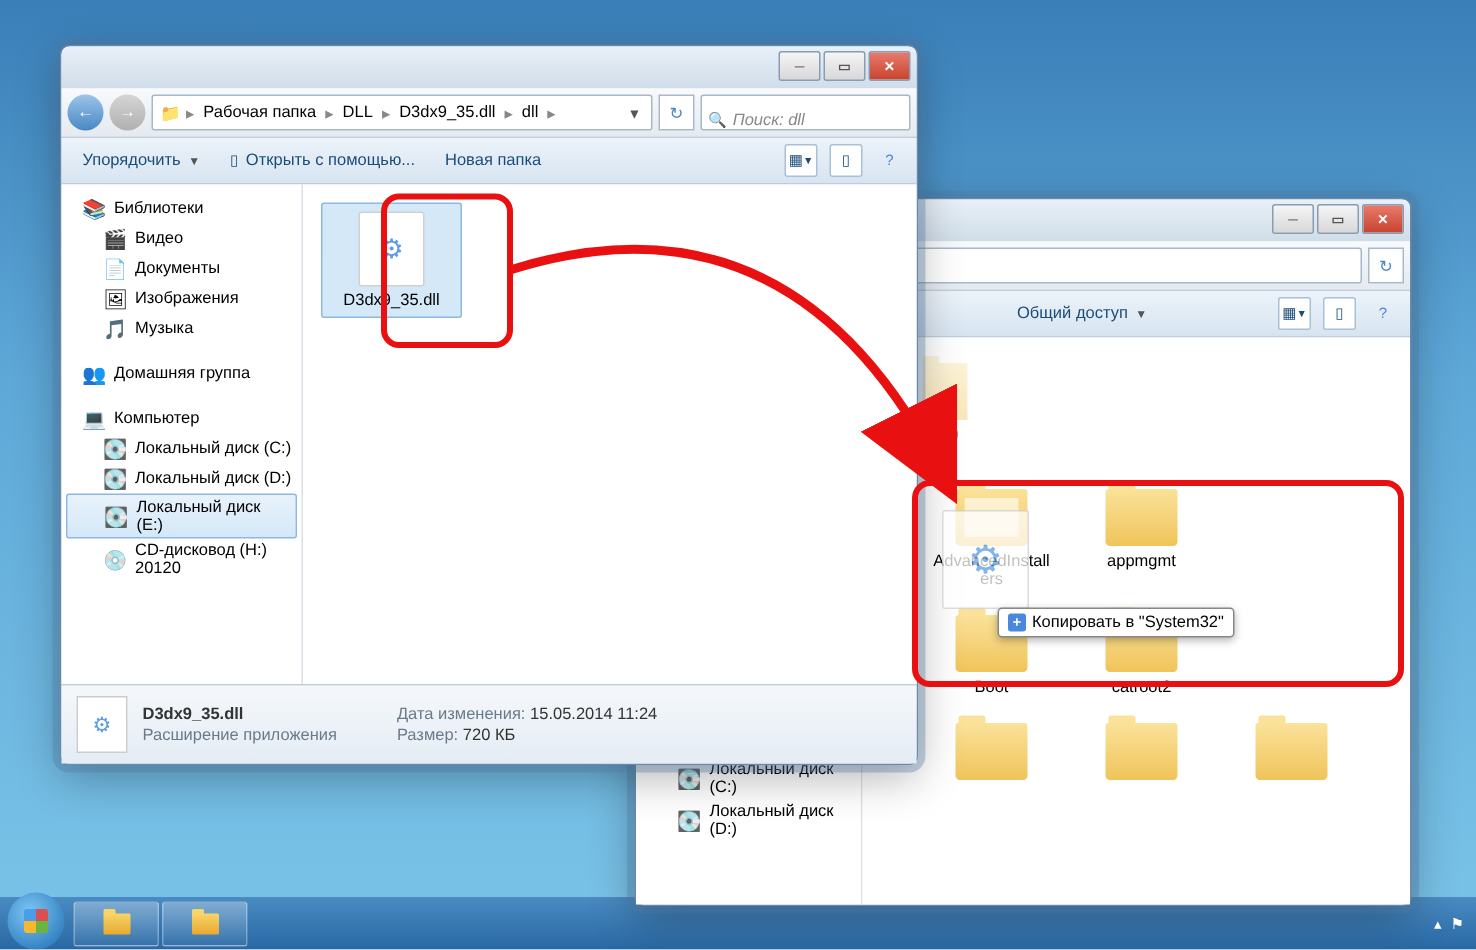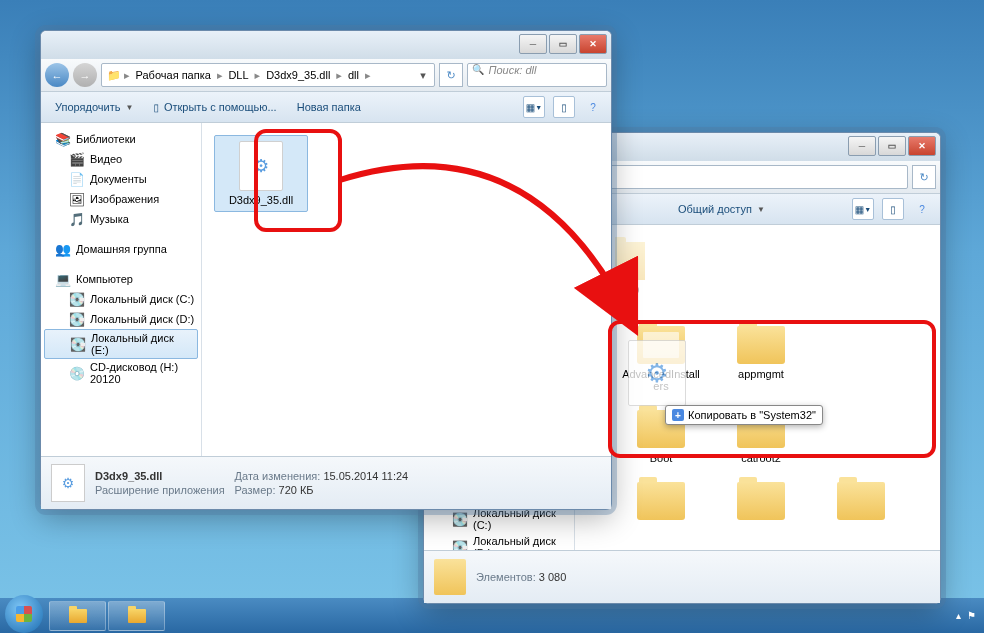--- a/index.html
+++ b/index.html
@@ -22,21 +22,21 @@
 .titlebtn.close{background:linear-gradient(#e87a6b,#c8442f);color:#fff}
 
 .navbar{height:32px;background:linear-gradient(#f8fafc,#e4eaf0);border-bottom:1px solid #c0cdd8;display:flex;align-items:center;padding:0 4px;gap:4px}
 .navbtn{width:24px;height:24px;border-radius:50%;background:linear-gradient(#9cc4e8,#4a88c4);display:flex;align-items:center;justify-content:center;color:#fff;font-size:11px}
 .navbtn.disabled{background:linear-gradient(#d5d5d5,#b0b0b0)}
 .crumbs{flex:1;height:22px;background:#fff;border:1px solid #a8b8c8;border-radius:2px;display:flex;align-items:center;padding:0 4px;font-size:11px}
 .crumbs .drop{width:14px;text-align:center;color:#555}
 .crumb{padding:0 4px;cursor:default}
 .crumb-sep{color:#888;padding:0 2px}
 .refresh{width:22px;height:22px;border:1px solid #a8b8c8;background:#fff;display:flex;align-items:center;justify-content:center;color:#4a88c4}
-.search{width:130px;height:22px;border:1px solid #a8b8c8;border-radius:2px;background:#fff;padding:0 4px;display:flex;align-items:flex-start;color:#888;font-style:italic;gap:4px}
+.search{width:130px;height:22px;border:1px solid #a8b8c8;border-radius:2px;background:#fff;padding:0 4px;display:flex;align-items:flex-end;color:#888;font-style:italic;gap:4px}
 .search::before{content:"🔍";font-size:10px;font-style:normal}
 .w2 .search{width:95px}
 
 .toolbar{height:30px;background:linear-gradient(#ecf3fa,#d7e4f0);border-bottom:1px solid #c0cdd8;display:flex;align-items:center;padding:0 8px;gap:8px;font-size:11px;color:#1a4d7a}
 .tbtn{padding:4px 6px;display:flex;align-items:center;gap:5px}
 .tbtn .arr{font-size:8px;color:#555}
 .tspacer{flex:1}
 .tico{width:20px;height:20px;border:1px solid #a8c0d8;background:#fff;border-radius:2px;display:flex;align-items:center;justify-content:center;font-size:10px}
 
 .body{flex:1;display:flex;min-height:0}
@@ -143,26 +143,20 @@
           <div class="folder-ico-lg"></div>
         </div>
         <div class="file-item">
           <div class="folder-ico-lg"></div>
         </div>
         <div class="file-item">
           <div class="folder-ico-lg"></div>
         </div>
         <div style="flex-basis: 100%; height: 0px;"></div>
         <div style="flex-basis: 100%; height: 0px;"></div>
-      </div>
-  </div>
-  <div class="footer">
-    <div class="ficon fold"></div>
-    <div class="footer-col">
-        <span><span class="footer-lbl">Элементов:</span> <span class="footer-val">3 080</span></span>
       </div>
   </div>
 </div>
 
 <div class="win w1">
   <div class="titlebar">
     <div class="titlebtn">─</div>
     <div class="titlebtn">▭</div>
     <div class="titlebtn close">✕</div>
   </div>
@@ -259,21 +253,21 @@
         <span>D3dx9_35.dll</span>
       </div>
     </div>
   </div>
   <div class="footer">
     <div class="ficon"></div>
     <div class="footer-col">
       <span class="footer-val" style="font-weight:600">D3dx9_35.dll</span>
       <span class="footer-lbl">Расширение приложения</span>
     </div>
-    <div class="footer-col" style="">
+    <div class="footer-col" style="margin-left:30px">
       <span><span class="footer-lbl">Дата изменения:</span> <span class="footer-val">15.05.2014 11:24</span></span>
       <span><span class="footer-lbl">Размер:</span> <span class="footer-val">720 КБ</span></span>
     </div>
   </div>
 </div>
 
 <div class="hilite" style="left:254px;top:129px;width:80px;height:95px"></div>
 <div class="hilite" style="left:608px;top:320px;width:320px;height:130px"></div>
 
 <svg class="arrow-svg" style="left:330px;top:140px" width="340" height="220">

